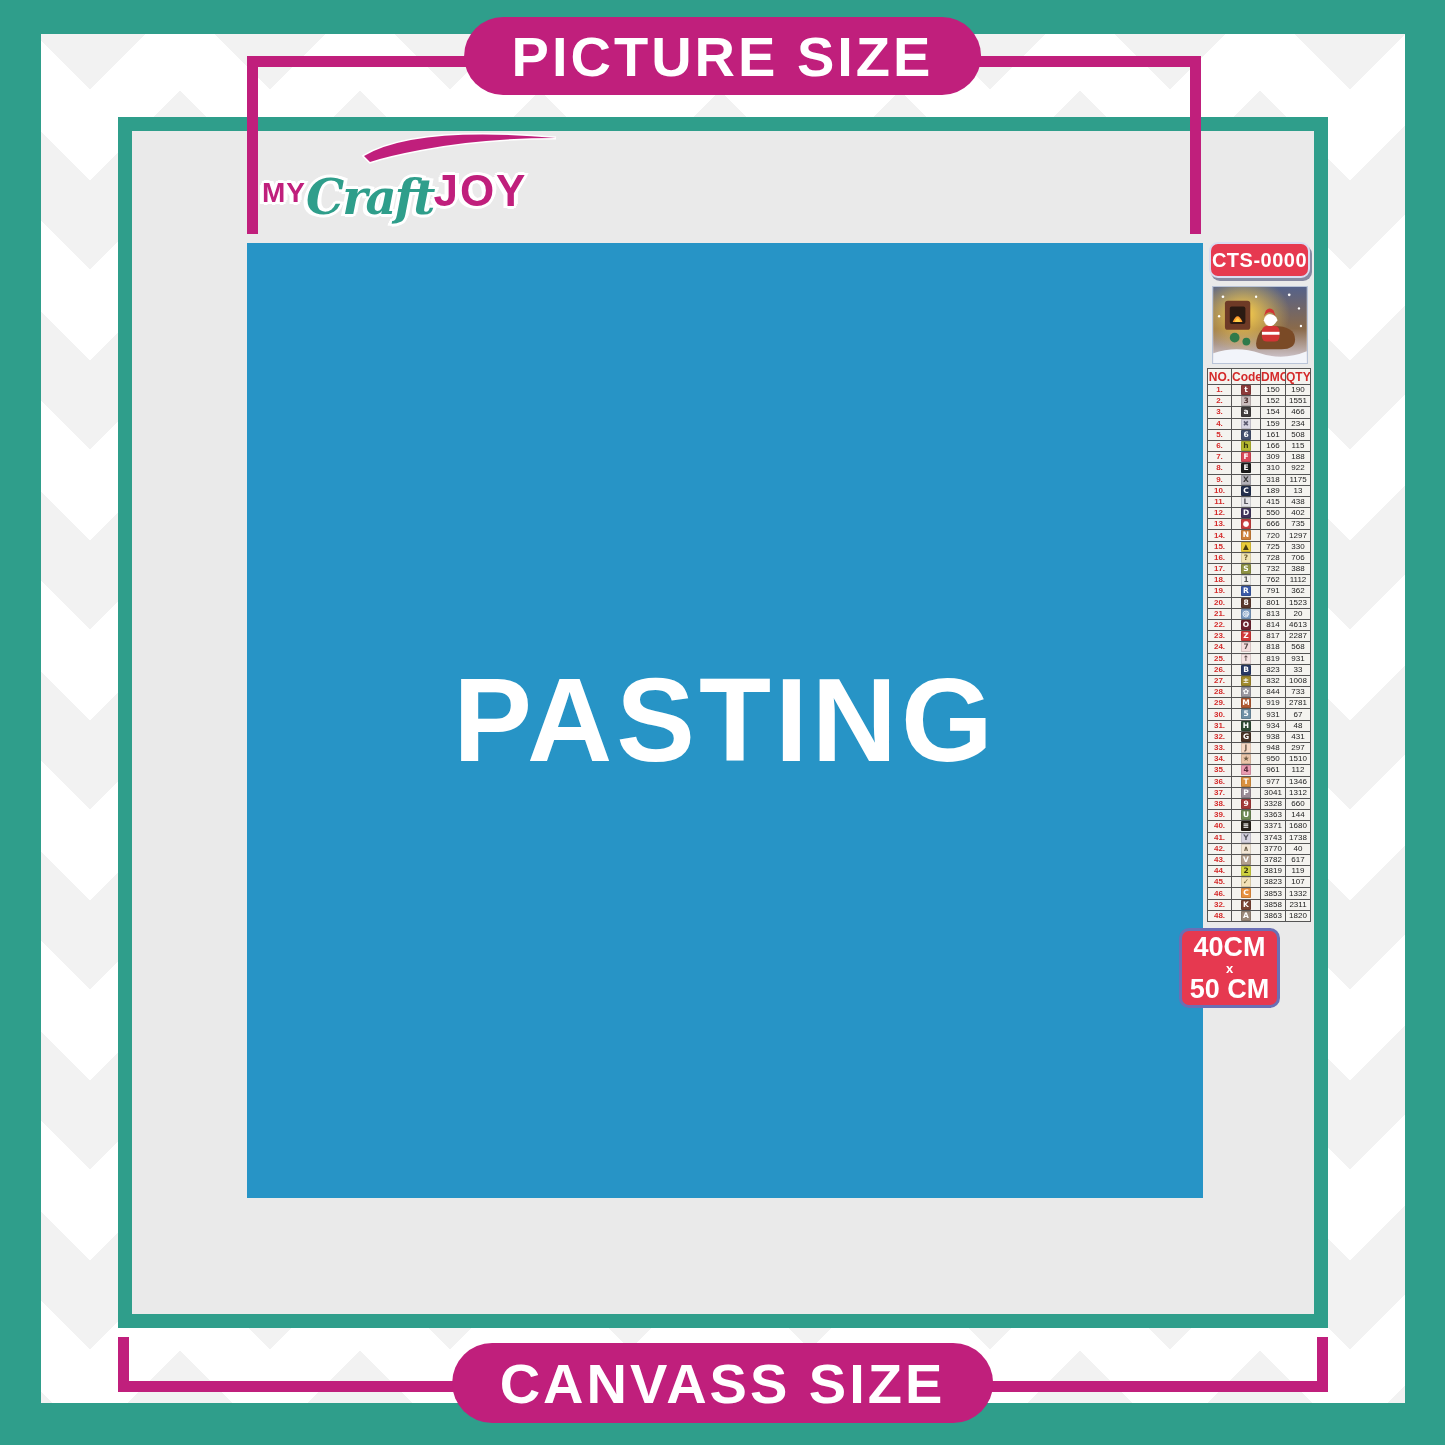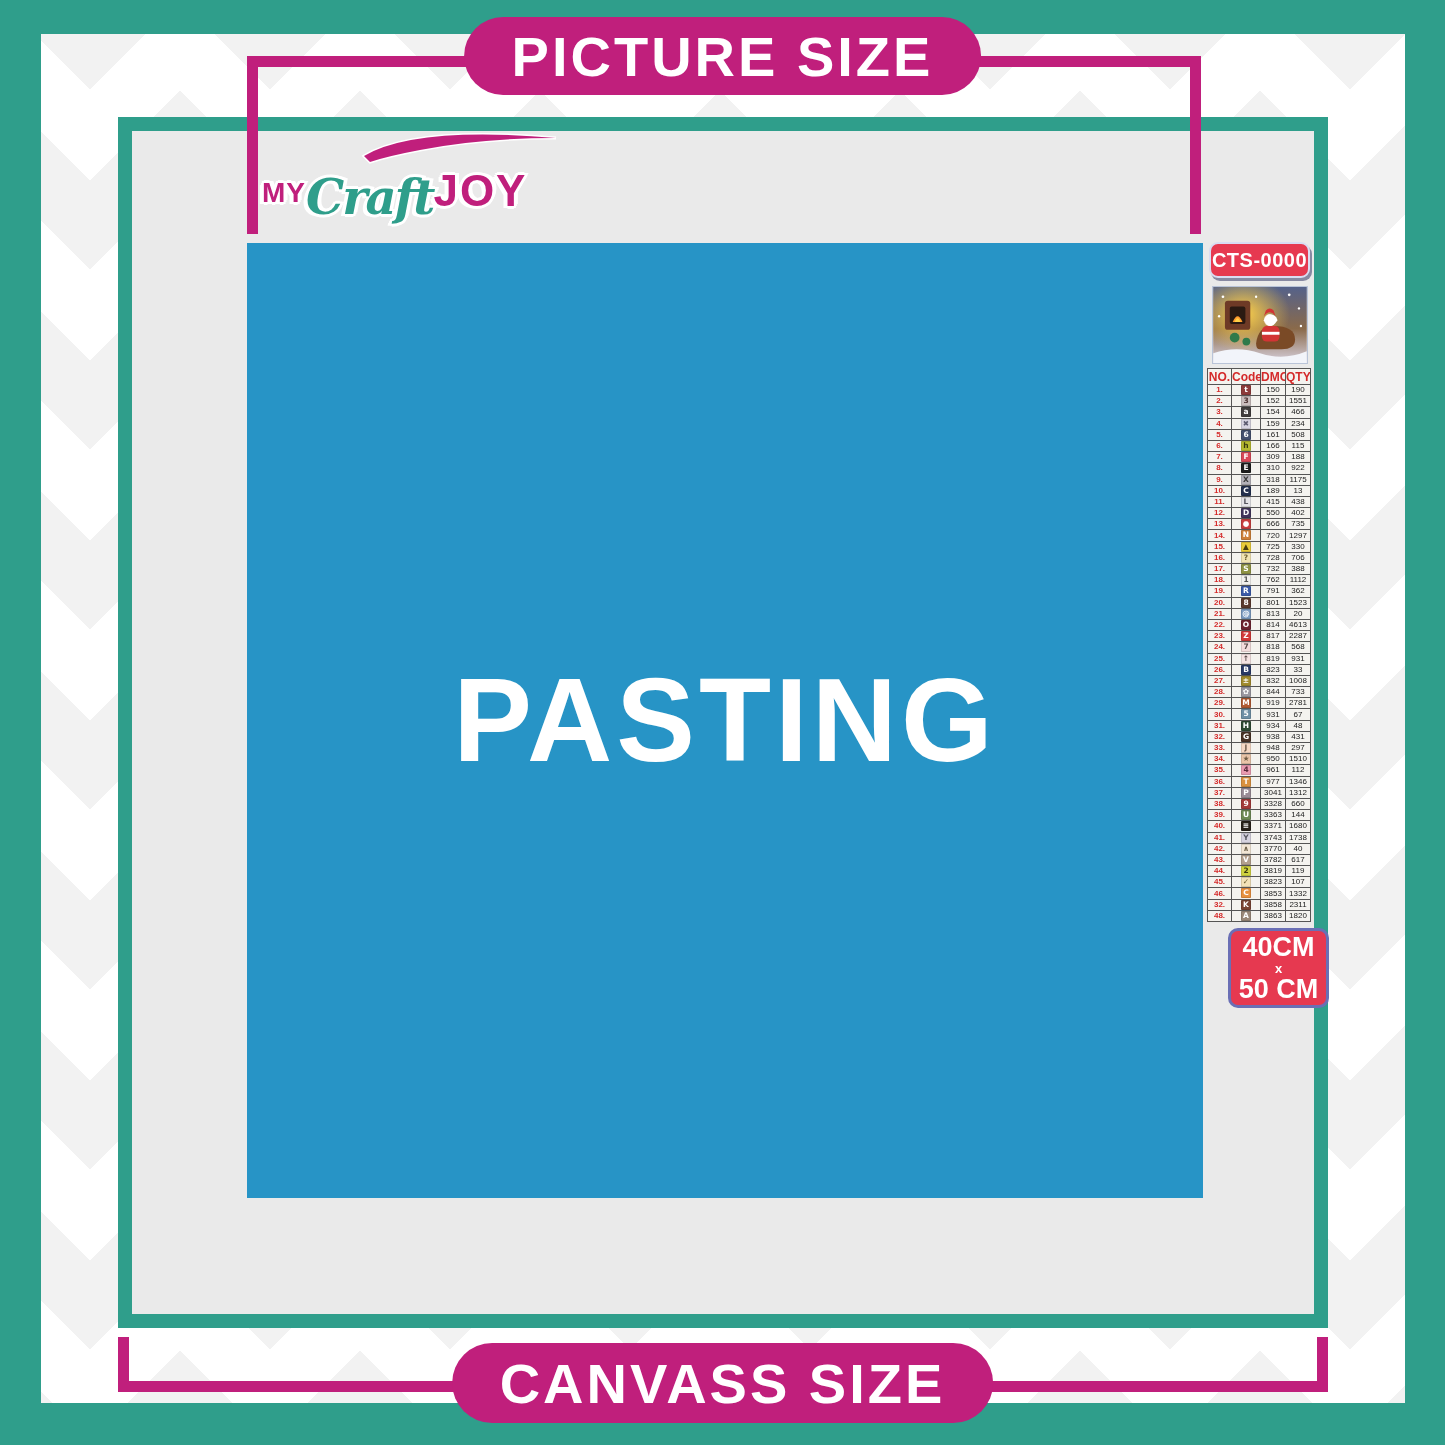--- a/index.html
+++ b/index.html
@@ -106,21 +106,21 @@
   .legend-table td.no { color:#D42A2A; font-weight:bold; }
   .col-no{width:24px;} .col-code{width:29px;} .col-dmc{width:25px;} .col-qty{width:25px;}
   .chip {
     display:inline-block; width:10px; height:10px; line-height:10px;
     font-size:7.5px; font-weight:bold; border-radius:1px;
     font-family:"DejaVu Sans",sans-serif; vertical-align:middle;
     box-shadow:0 0 0 0.5px rgba(0,0,0,.25) inset;
   }
 
   .size-pill {
-    left:1228px; top:928px; width:101px; height:80px;
+    left:1179px; top:928px; width:101px; height:80px;
     background:#E63950; border:3px solid #6A6FB5; border-radius:10px;
     color:#fff; font-weight:bold; text-align:center;
     display:flex; flex-direction:column; align-items:center; justify-content:center;
     line-height:1;
   }
   .size-pill .big { font-size:27px; letter-spacing:0; }
   .size-pill .small { font-size:13px; margin:1px 0; }
 </style>
 </head>
 <body>

